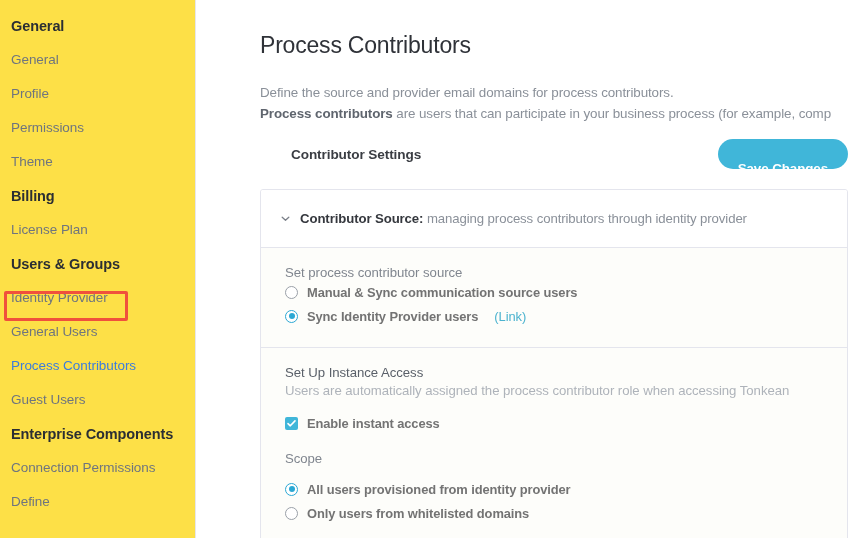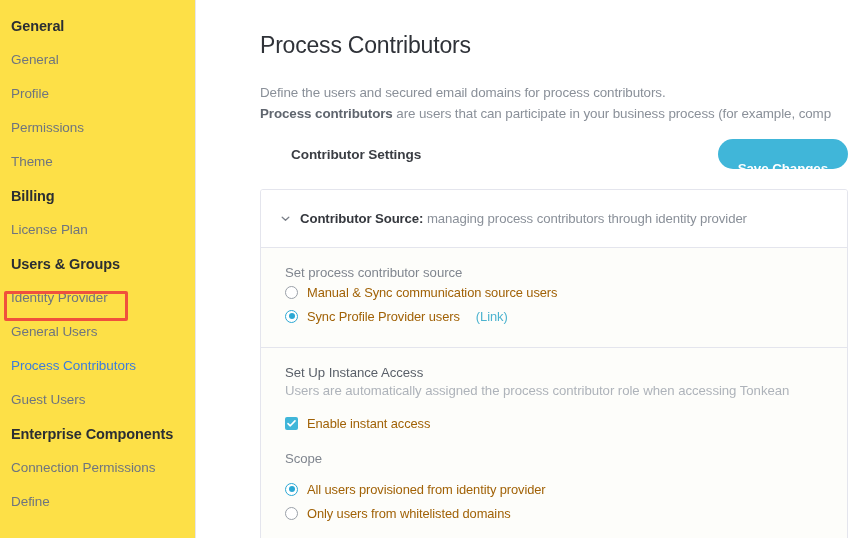--- a/index.html
+++ b/index.html
@@ -203,22 +203,22 @@
     left: 50%;
     top: 50%;
     transform: translate(-50%, -50%);
     width: 6px;
     height: 6px;
     border-radius: 50%;
     background: #2ba8d4;
   }
   .radio-label {
     font-size: 12.9px;
-    font-weight: normal;
-    color: #a16207;
+    font-weight: bold;
+    color: #737373;
     letter-spacing: -0.1px;
     white-space: nowrap;
   }
   .link-text {
     font-size: 12.9px;
     color: #4cb3cf;
     margin-left: 7px;
     cursor: pointer;
     letter-spacing: -0.05px;
   }
@@ -276,21 +276,21 @@
     <div class="nav-item">Define</div>
 
     <div class="hl-box"></div>
   </nav>
 
   <main class="main">
 
     <h1 class="page-title">Process Contributors</h1>
 
     <div class="page-desc">
-      <div>Define the users and secured email domains for process contributors.</div>
+      <div>Define the source and provider email domains for process contributors.</div>
       <div><span class="strong">Process contributors</span><span> are users that can participate in your business process (for example, comp</span></div>
     </div>
 
     <div class="settings-row">
       <div class="settings-label">Contributor Settings</div>
       <button class="save-btn">Save Changes</button>
     </div>
 
     <section class="panel">
 
@@ -306,21 +306,21 @@
       <div class="panel-section">
         <div class="section-label">Set process contributor source</div>
 
         <div class="radio-row">
           <span class="radio"></span>
           <span class="radio-label">Manual &amp; Sync communication source users</span>
         </div>
 
         <div class="radio-row">
           <span class="radio checked"></span>
-          <span class="radio-label">Sync Profile Provider users</span>
+          <span class="radio-label">Sync Identity Provider users</span>
           <span class="link-text">(Link)</span>
         </div>
       </div>
 
       <div class="panel-section">
         <div class="section-title">Set Up Instance Access</div>
         <div class="section-sub">Users are automatically assigned the process contributor role when accessing Tonkean</div>
 
         <div class="check-row">
           <span class="checkbox">

